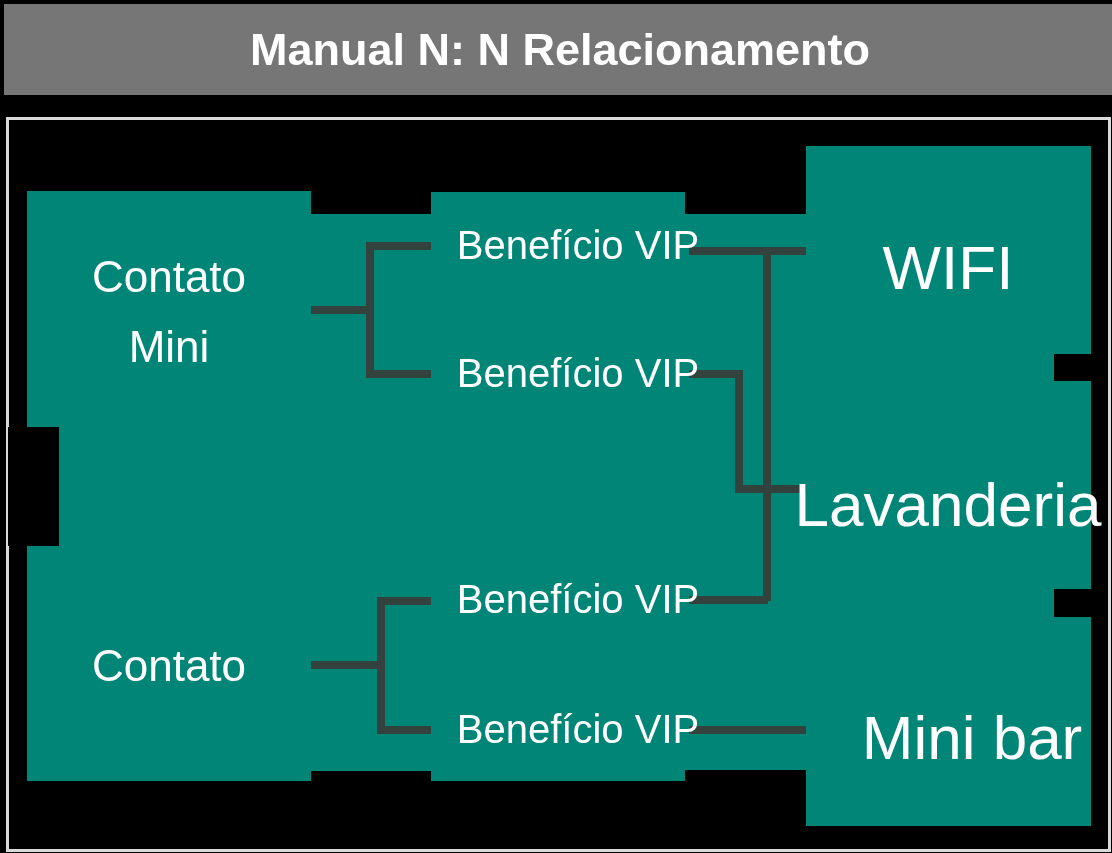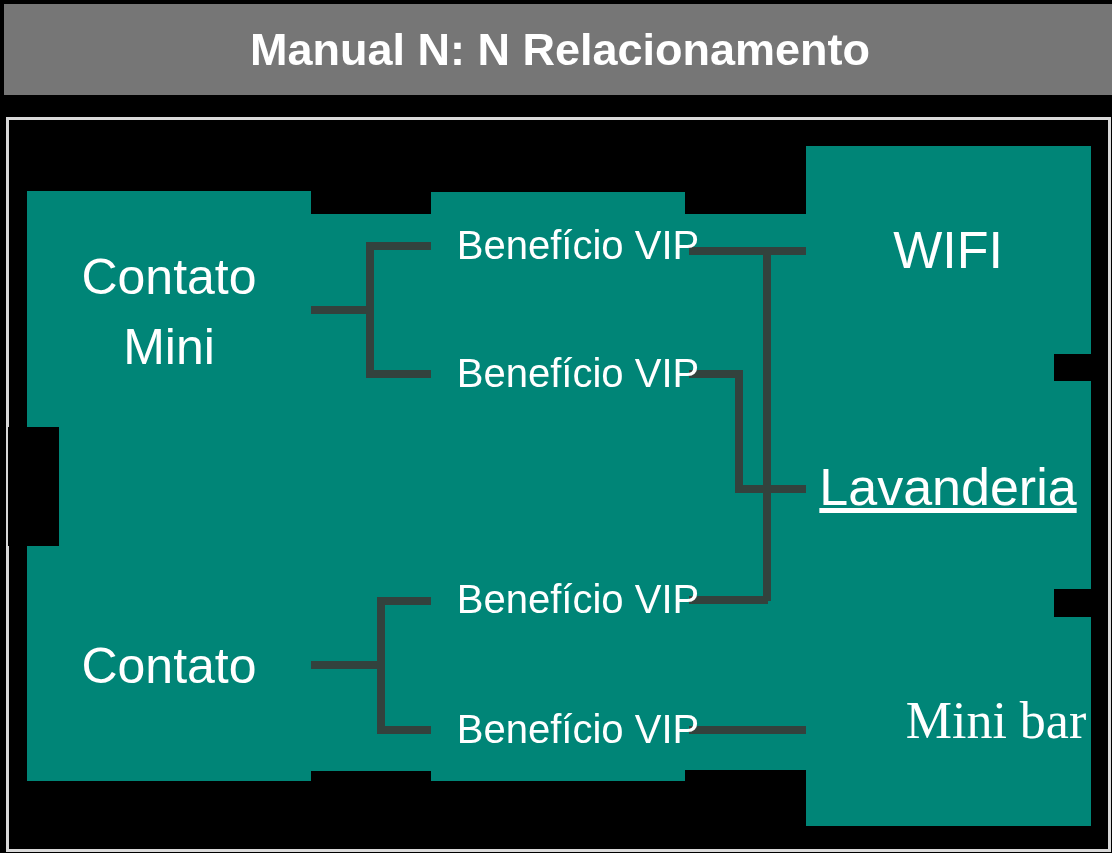--- a/index.html
+++ b/index.html
@@ -52,32 +52,32 @@
   .l-vert-long {left:759px; top:243px; width:5px;   height:354px;}
   .l-vip2-out  {left:685px; top:366px; width:50px;  height:5px;}
   .l-vert-short{left:731px; top:366px; width:5px;   height:120px;}
   .l-lav-in    {left:731px; top:481px; width:71px;  height:5px;}
   .l-vip3-out  {left:685px; top:592px; width:79px;  height:5px;}
   .l-vip4-out  {left:685px; top:722px; width:117px; height:5px;}
 
   
   .label{position:absolute;color:var(--text);white-space:nowrap;text-align:center;
          transform:translate(-50%,-50%);}
-  .label.two-line{font-size:50px;line-height:62px;}
+  .label.two-line{font-size:44px;line-height:62px;}
   .label.vip{font-size:40px;margin-left:20px;}
-  .label.service{font-size:52px;}
+  .label.service{font-size:62px;margin-top:17px;}
   .lbl-john {left:165px; top:308px;}
   .lbl-mary {left:165px; top:662px;}
   .lbl-vip1 {left:554px; top:241px;}
   .lbl-vip2 {left:554px; top:369px;}
   .lbl-vip3 {left:554px; top:595px;}
   .lbl-vip4 {left:554px; top:725px;}
   .lbl-wifi {left:944px; top:246px;}
-  .lbl-lav  {left:944px; top:483px;text-decoration:underline;}
-  .lbl-mini {left:992px; top:716px;font-family:Liberation Serif, serif;}
+  .lbl-lav  {left:944px; top:483px;}
+  .lbl-mini {left:968px; top:716px;}
 </style>
 </head>
 <body>
 
 <div class="stage">
 
   <div class="header">
     <div class="title">Manual N: N Relacionamento</div>
   </div>
 

